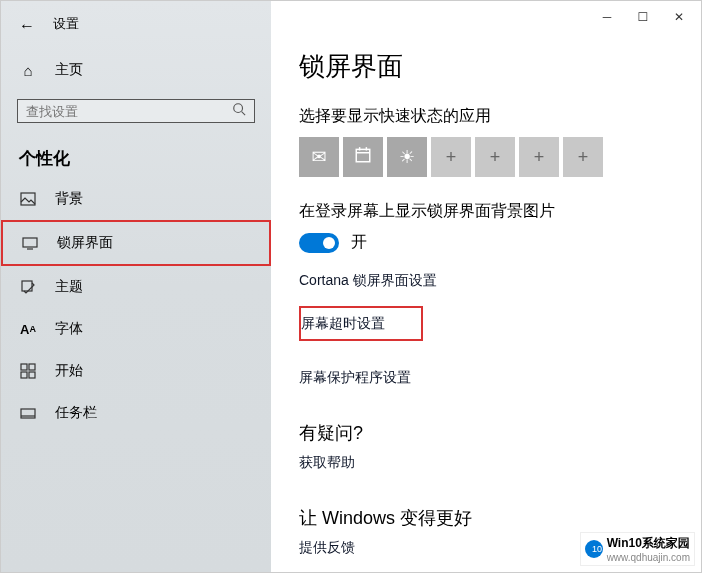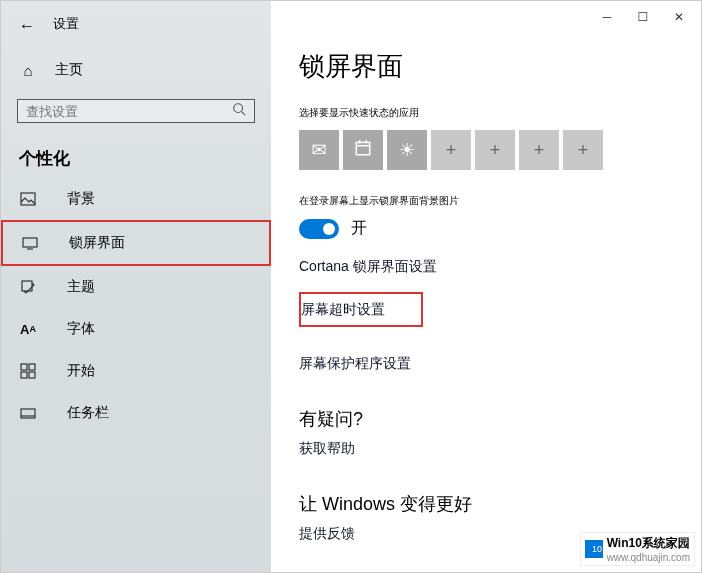--- a/index.html
+++ b/index.html
@@ -81,21 +81,21 @@
     }
     .section-header {
       padding: 16px 18px 8px;
       font-size: 17px;
       font-weight: bold;
     }
     .nav-item {
       display: flex;
       align-items: center;
       padding: 12px 18px;
-      gap: 30px;
+      gap: 18px;
       font-size: 14px;
       cursor: pointer;
       position: relative;
     }
     .nav-item.highlighted {
       border: 2px solid #d93333;
       margin: 0;
     }
     .nav-icon {
       width: 18px;
@@ -112,21 +112,21 @@
       right: 10px;
       bottom: 10px;
       padding: 8px 18px;
     }
     .page-title {
       font-size: 26px;
       font-weight: 400;
       margin-bottom: 22px;
     }
     .subtitle {
-      font-size: 10px;
+      font-size: 16px;
       margin-bottom: 10px;
     }
     .tile-row {
       display: flex;
       gap: 4px;
       margin-bottom: 24px;
     }
     .tile {
       width: 40px;
       height: 40px;
@@ -197,21 +197,21 @@
     }
     .wm-logo {
       width: 18px;
       height: 18px;
       background: #0078d7;
       color: #fff;
       font-size: 9px;
       display: flex;
       align-items: center;
       justify-content: center;
-      border-radius: 0;
+      border-radius: 9px;
       padding-left: 7px;
     }
     .wm-text1 { color: #000000; font-weight: bold; }
     .wm-text2 { color: #888; font-size: 10px; }
   </style>
 </head>
 <body>
 
 <div class="titlebar">
   <div class="titlebar-btn">─</div>

